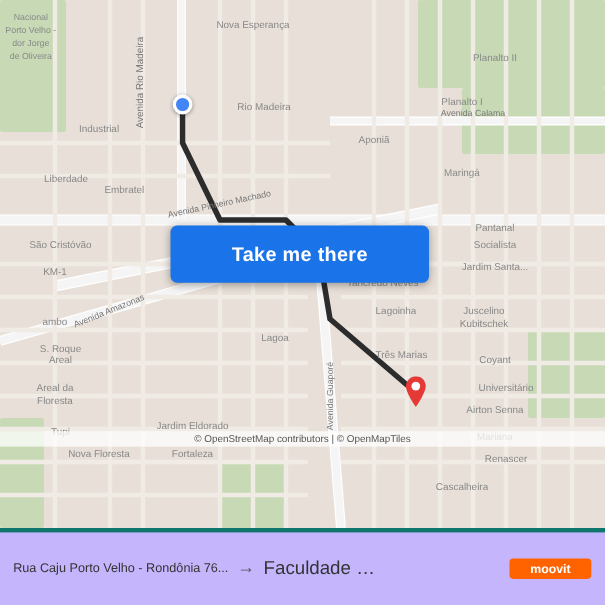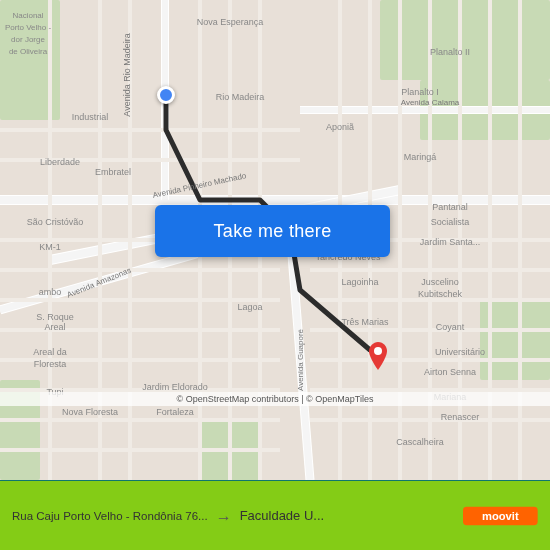--- a/index.html
+++ b/index.html
@@ -25,21 +25,21 @@
       position: absolute;
       top: 205px;
       left: 155px;
       width: 235px;
       height: 52px;
       background: #1a73e8;
       color: white;
       border: none;
       border-radius: 6px;
       font-size: 18px;
-      font-weight: 400;
+      font-weight: 700;
       cursor: pointer;
       box-shadow: 0 2px 8px rgba(0,0,0,0.35);
       letter-spacing: 0.3px;
     }
 
     
     .origin-dot {
       position: absolute;
       top: 86px;
       left: 157px;
@@ -65,26 +65,26 @@
       height: 28px;
     }
 
     
     #bottom-bar {
       position: absolute;
       bottom: 0;
       left: 0;
       width: 550px;
       height: 70px;
-      background: #84cc16;
+      background: #c4b5fd;
       display: flex;
       align-items: center;
       justify-content: space-between;
       padding: 0 12px;
-      border-top: 1px solid #0f766e;
+      border-top: 4px solid #0f766e;
     }
 
     #route-info {
       display: flex;
       align-items: center;
       flex: 1;
       min-width: 0;
     }
 
     #route-text {
@@ -97,21 +97,21 @@
     }
 
     #arrow-icon {
       margin: 0 8px;
       color: #555;
       font-size: 16px;
       flex-shrink: 0;
     }
 
     #dest-text {
-      font-size: 13px;
+      font-size: 17px;
       color: #333;
       white-space: nowrap;
       overflow: hidden;
       text-overflow: ellipsis;
       max-width: 110px;
     }
 
     #moovit-logo {
       display: flex;
       align-items: center;

